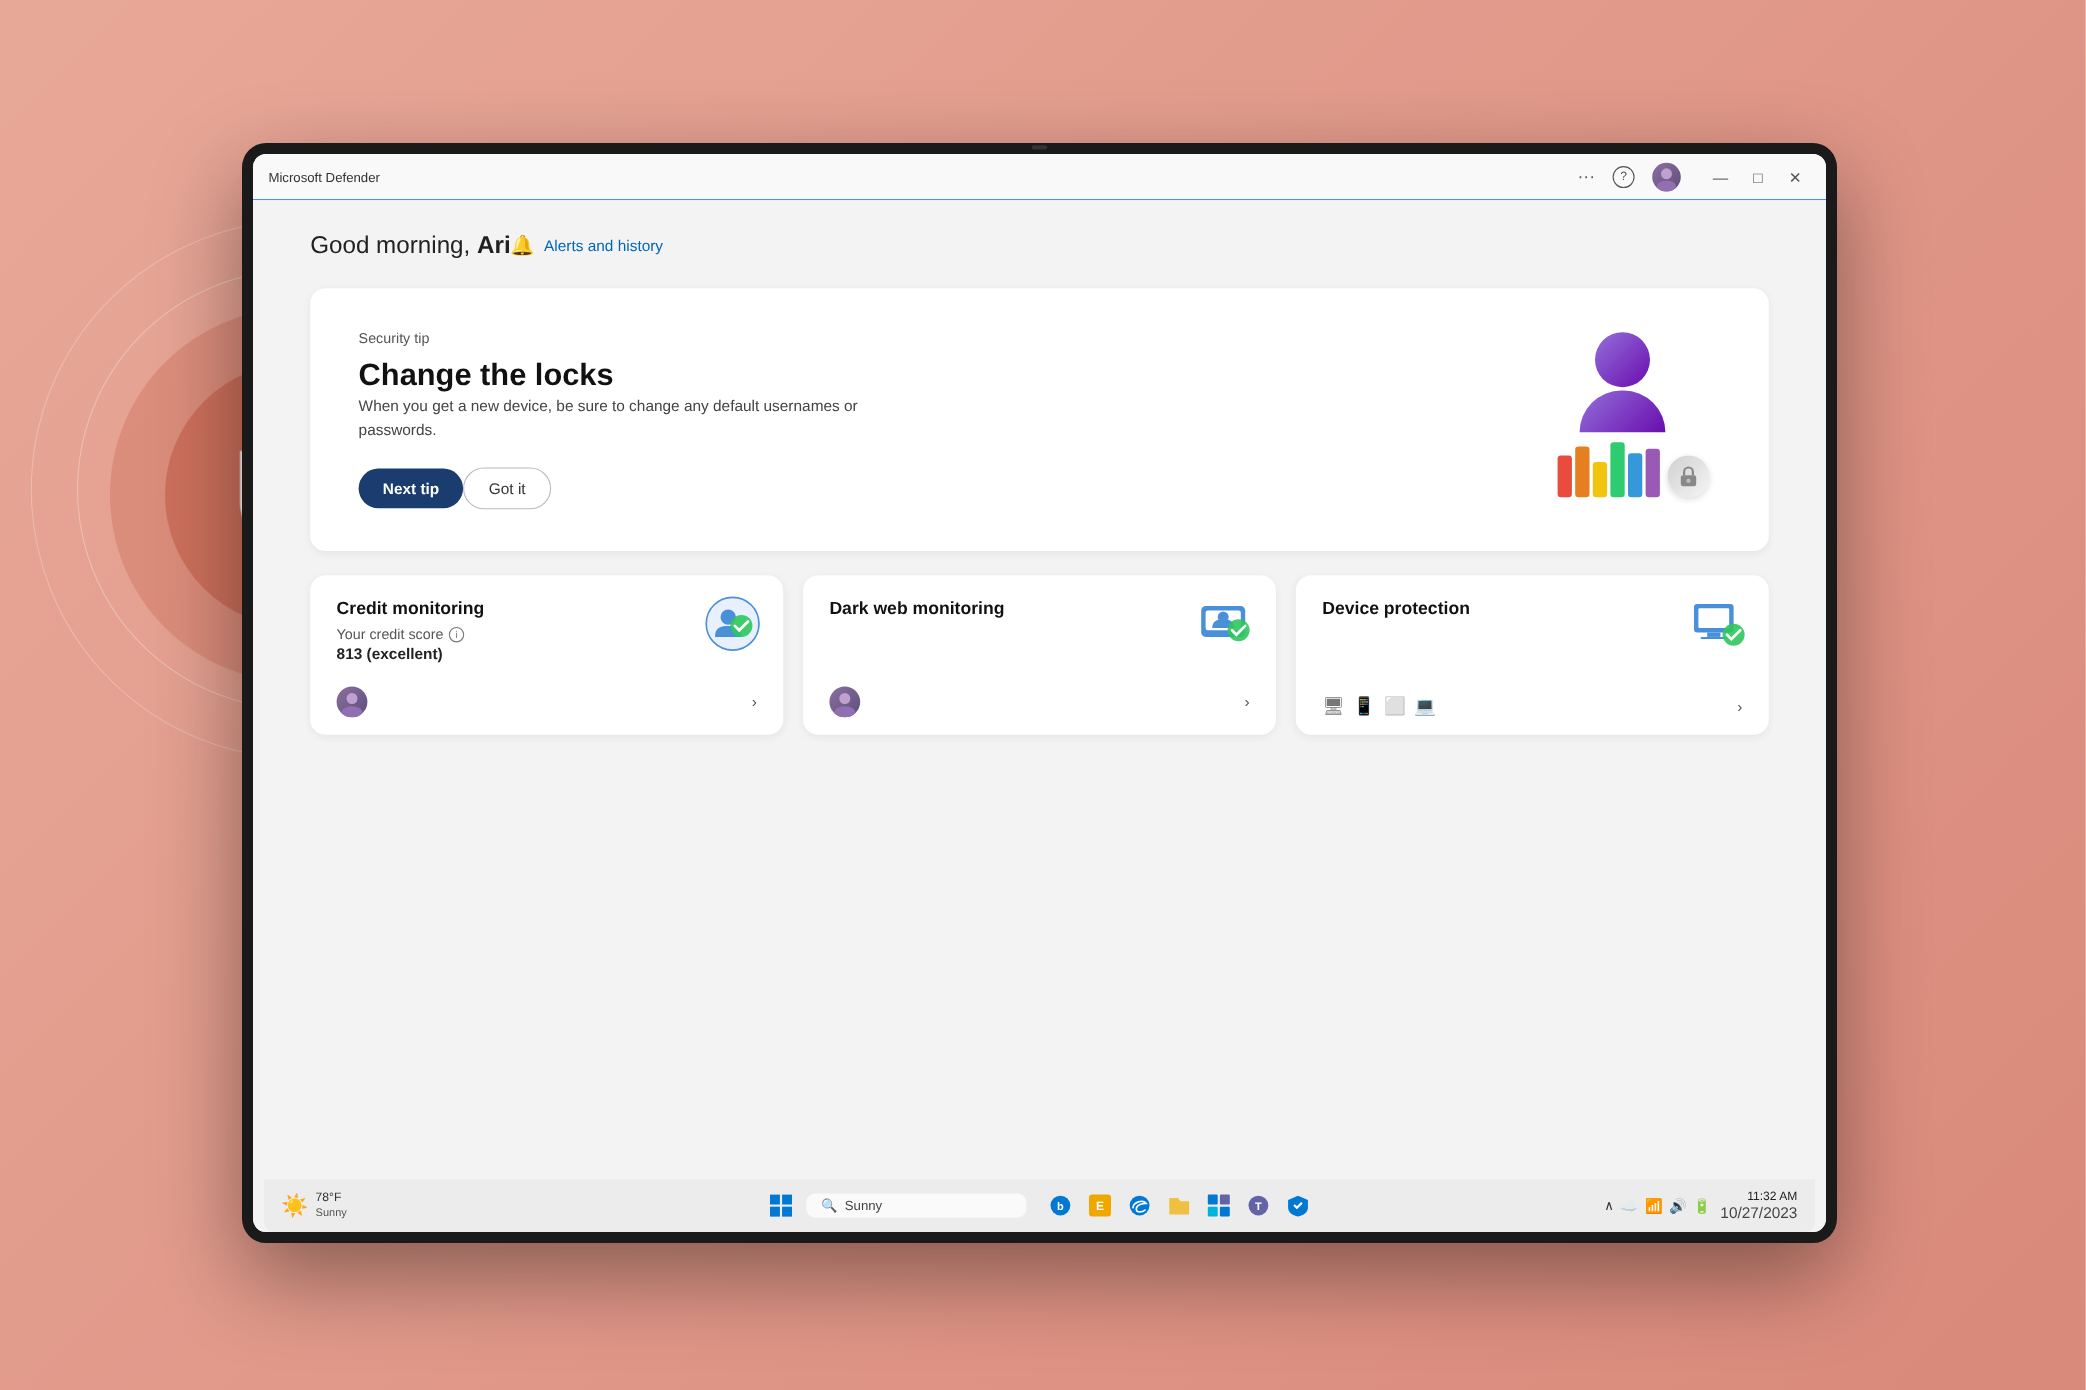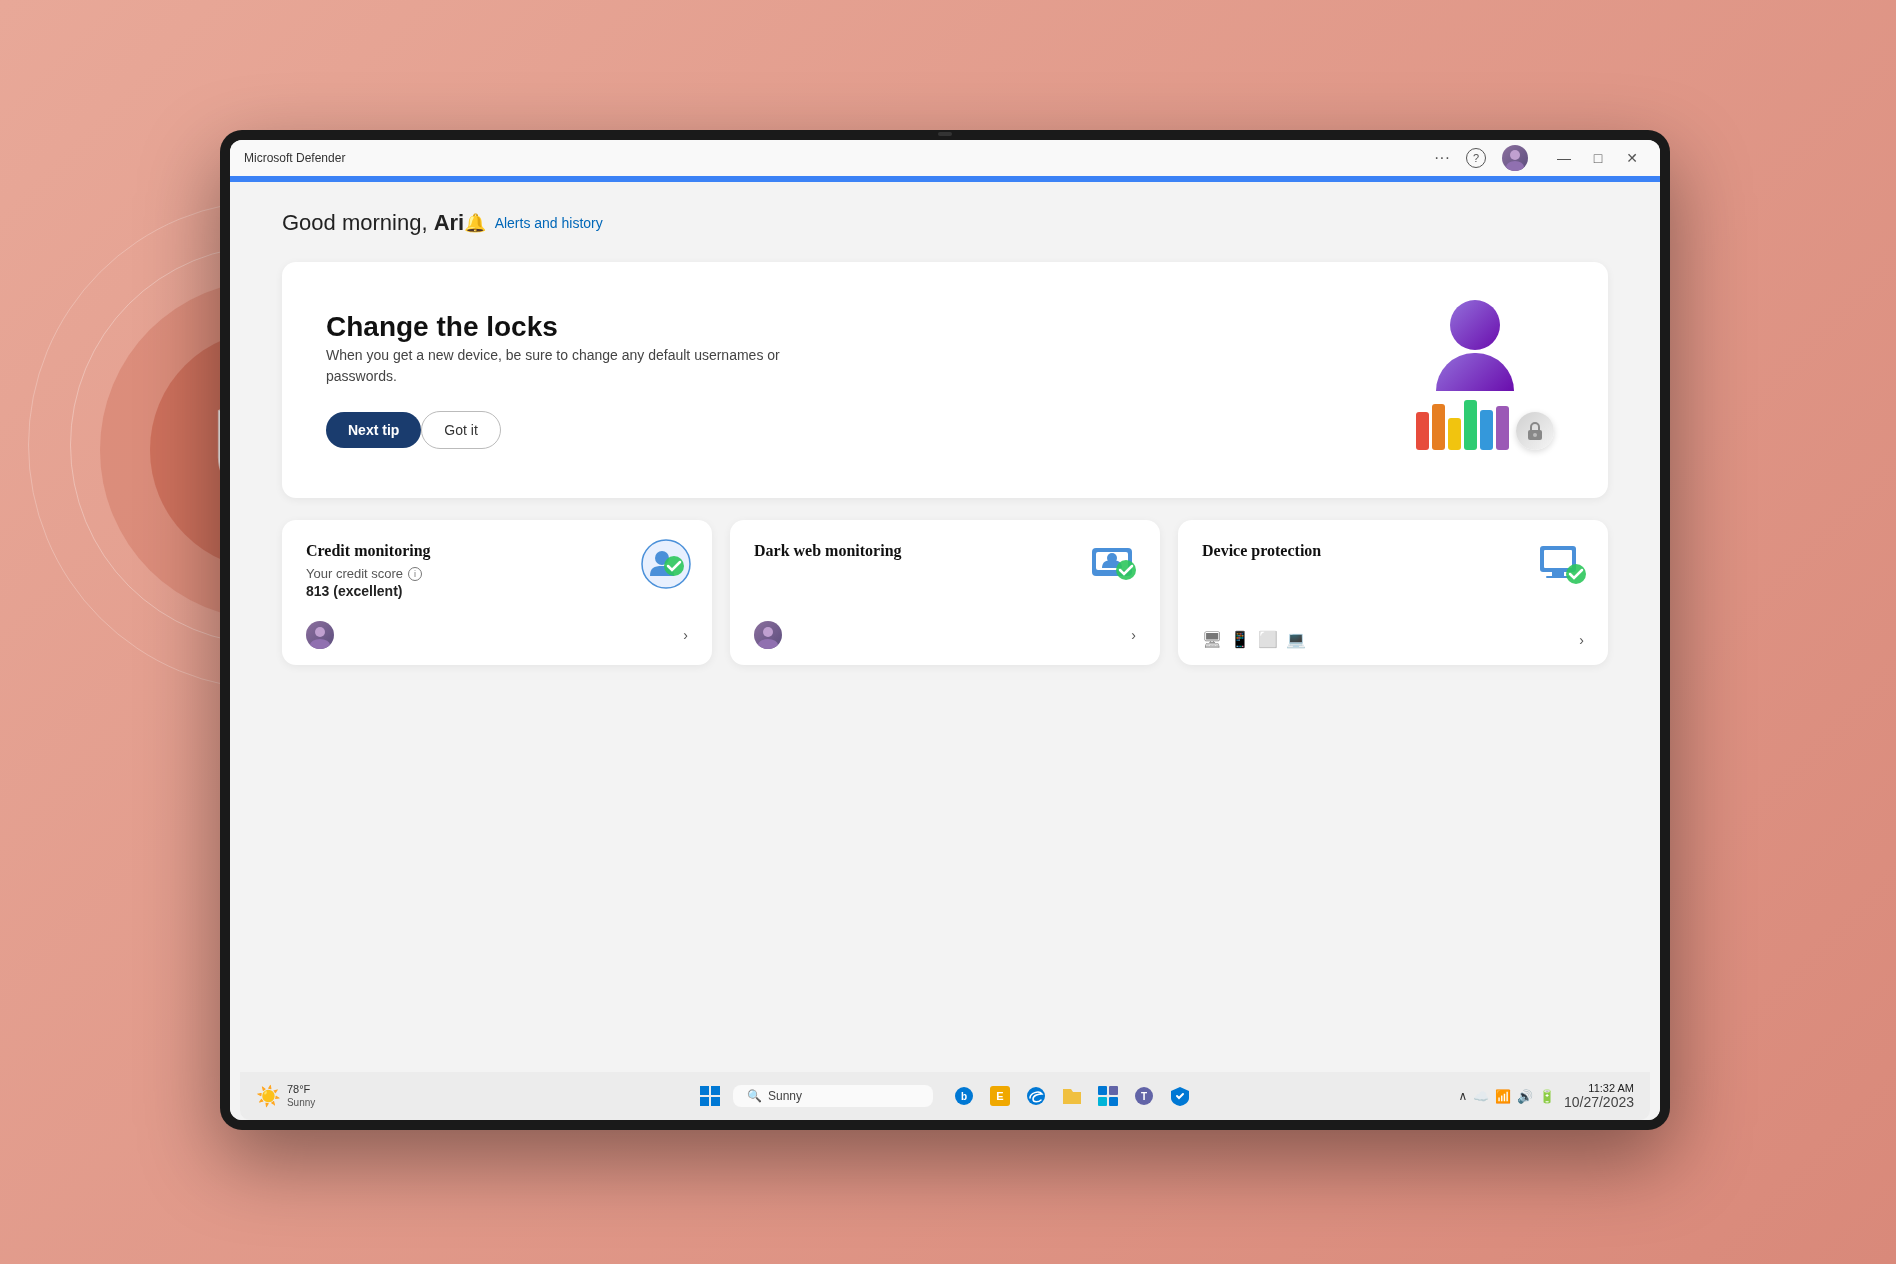--- a/index.html
+++ b/index.html
@@ -92,21 +92,21 @@
       flex-direction: column;
     }
 
     
     .titlebar {
       background: #f9f9f9;
       height: 42px;
       display: flex;
       align-items: center;
       padding: 0 14px;
-      border-bottom: 6px solid #3b82f6;
+      border-bottom: 1px solid #3b82f6;
       flex-shrink: 0;
     }
 
     .titlebar-title {
       font-size: 12px;
       color: #333;
       flex: 1;
     }
 
     .titlebar-controls {
@@ -278,21 +278,20 @@
       box-shadow: 0 2px 8px rgba(0,0,0,0.06);
       position: relative;
       min-height: 145px;
     }
 
     .card-title {
       font-size: 16px;
       font-weight: 700;
       color: #111;
       margin-bottom: 6px;
-      font-family: Liberation Serif, serif;
     }
 
     .card-subtitle {
       font-size: 13px;
       color: #555;
       display: flex;
       align-items: center;
       gap: 5px;
     }
 
@@ -537,20 +536,21 @@
           <span>Good morning, </span><strong>Ari</strong>
         </div>
         <div class="alerts-btn">
           <span class="bell-icon">🔔</span>
           <span>Alerts and history</span>
         </div>
       </div>
 
       <div class="security-tip-card">
         <div class="tip-content">
+          <div class="tip-label">Security tip</div>
           <div class="tip-title">Change the locks</div>
           <div class="tip-desc">When you get a new device, be sure to change any default usernames or passwords.</div>
           <div class="tip-buttons">
             <button class="btn-next-tip">Next tip</button>
             <button class="btn-got-it">Got it</button>
           </div>
         </div>
 
         <div class="illustration-wrapper">
 

